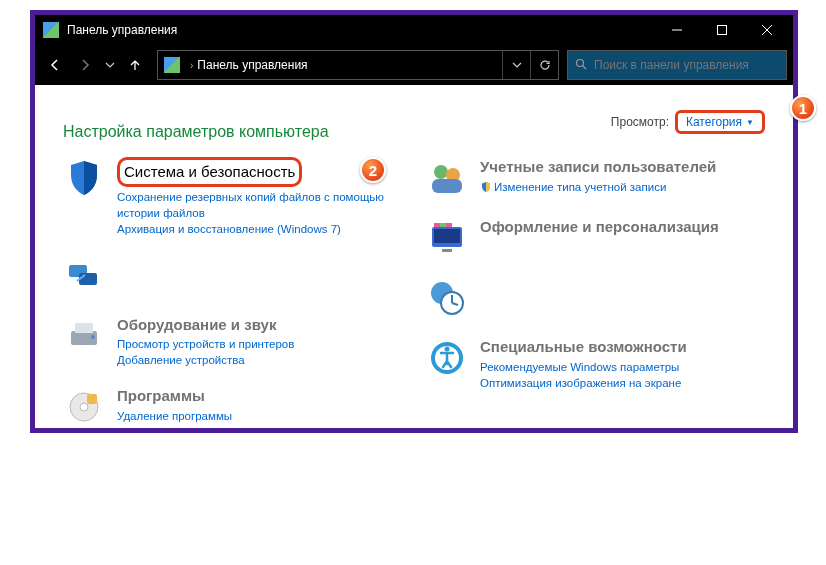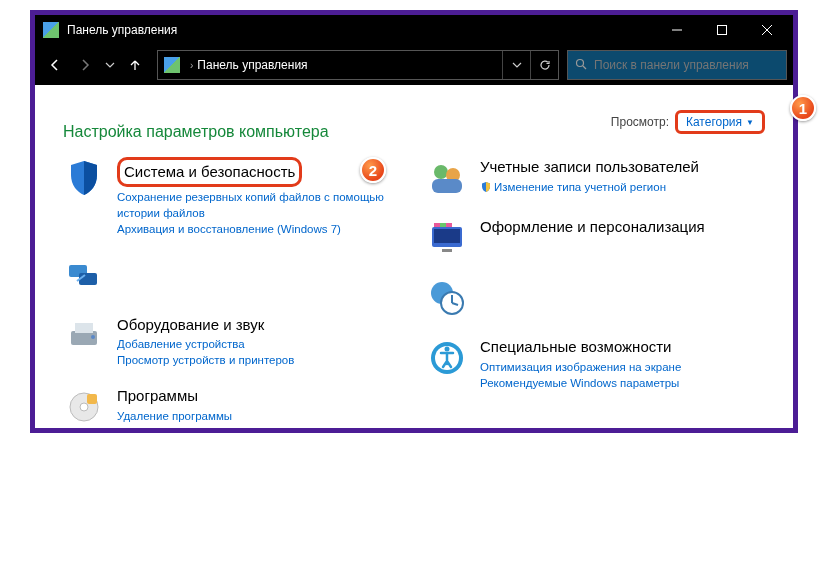--- a/index.html
+++ b/index.html
@@ -102,22 +102,23 @@
   .cols { display: flex; gap: 24px; }
   .col { flex: 1; }
   .cat { display: flex; gap: 12px; margin-bottom: 18px; }
   .caticon {
     width: 42px; height: 42px; flex-shrink: 0;
     display: flex; align-items: center; justify-content: center;
   }
   .caticon svg { width: 42px; height: 42px; }
   .cattext { flex: 1; }
   .cattitle {
-    color: #000000; font-size: 15px; line-height: 1.3;
+    color: #737373; font-size: 15px; line-height: 1.3;
     margin-bottom: 2px;
+    font-weight: bold;
   }
   .cattitle.boxed {
     display: inline-block;
     border: 3px solid #e23b1a; border-radius: 10px;
     padding: 2px 4px;
     color: #000000;
     font-weight: 400;
   }
   .sublink { color: #0066cc; font-size: 11.5px; line-height: 1.4; }
   .shield-sm {
@@ -256,22 +257,22 @@
         <div class="cat">
           <div class="caticon">
             <svg viewBox="0 0 42 42">
                 <rect x="8" y="16" width="26" height="14" rx="2" fill="#9aa8b4"></rect>
                 <rect x="12" y="8" width="18" height="10" fill="#dce4ea"></rect>
                 <circle cx="30" cy="22" r="2" fill="#5a88c8"></circle>
               </svg>
           </div>
           <div class="cattext">
             <div class="cattitle">Оборудование и звук</div>
+            <div class="sublink">Просмотр устройств и принтеров</div>
             <div class="sublink">Добавление устройства</div>
-            <div class="sublink">Просмотр устройств и принтеров</div>
           </div>
         </div>
 
         <div class="cat">
           <div class="caticon">
             <svg viewBox="0 0 42 42">
                 <circle cx="21" cy="21" r="14" fill="#e8e8e8" stroke="#bbb"></circle>
                 <circle cx="21" cy="21" r="4" fill="#fff" stroke="#bbb"></circle>
                 <rect x="24" y="8" width="10" height="10" fill="#f2b84b" rx="2"></rect>
               </svg>
@@ -294,21 +295,21 @@
               </svg>
           </div>
           <div class="cattext">
             <div class="cattitle">Учетные записи пользователей</div>
             <div class="sublink">
               <span class="shield-sm">
                 <svg width="12" height="12" viewBox="0 0 12 12">
                     <path d="M6 1 L10 2.5 V5.5 C10 8.5 8 10.5 6 11 C4 10.5 2 8.5 2 5.5 V2.5 Z" fill="#2b7bd6"></path>
                     <path d="M6 1 L10 2.5 V5.5 C10 8.5 8 10.5 6 11 V1 Z" fill="#f2c23e"></path>
                   </svg>
-              </span><span>Изменение типа учетной регион</span>
+              </span><span>Изменение типа учетной записи</span>
             </div>
           </div>
         </div>
 
         <div class="cat">
           <div class="caticon">
             <svg viewBox="0 0 42 42">
                 <rect x="6" y="10" width="30" height="20" rx="2" fill="#3a6ad0"></rect>
                 <rect x="8" y="12" width="26" height="14" fill="#1a3a88"></rect>
                 <rect x="8" y="6" width="18" height="4" fill="#e85a9a"></rect>
@@ -336,22 +337,22 @@
           <div class="caticon">
             <svg viewBox="0 0 42 42">
                 <circle cx="21" cy="21" r="16" fill="#2b9ad6"></circle>
                 <circle cx="21" cy="21" r="12" fill="#fff"></circle>
                 <path d="M15 16 L27 16 M21 16 V27 M17 30 L21 24 L25 30" stroke="#2b9ad6" stroke-width="2.5" fill="none" stroke-linecap="round"></path>
                 <circle cx="21" cy="12" r="2.5" fill="#2b9ad6"></circle>
               </svg>
           </div>
           <div class="cattext">
             <div class="cattitle">Специальные возможности</div>
+            <div class="sublink">Рекомендуемые Windows параметры</div>
             <div class="sublink">Оптимизация изображения на экране</div>
-            <div class="sublink">Рекомендуемые Windows параметры</div>
           </div>
         </div>
       </div>
     </div>
   </div>
 </div>
 
 <div class="badge badge1">1</div>
 <div class="badge badge2">2</div>
 

